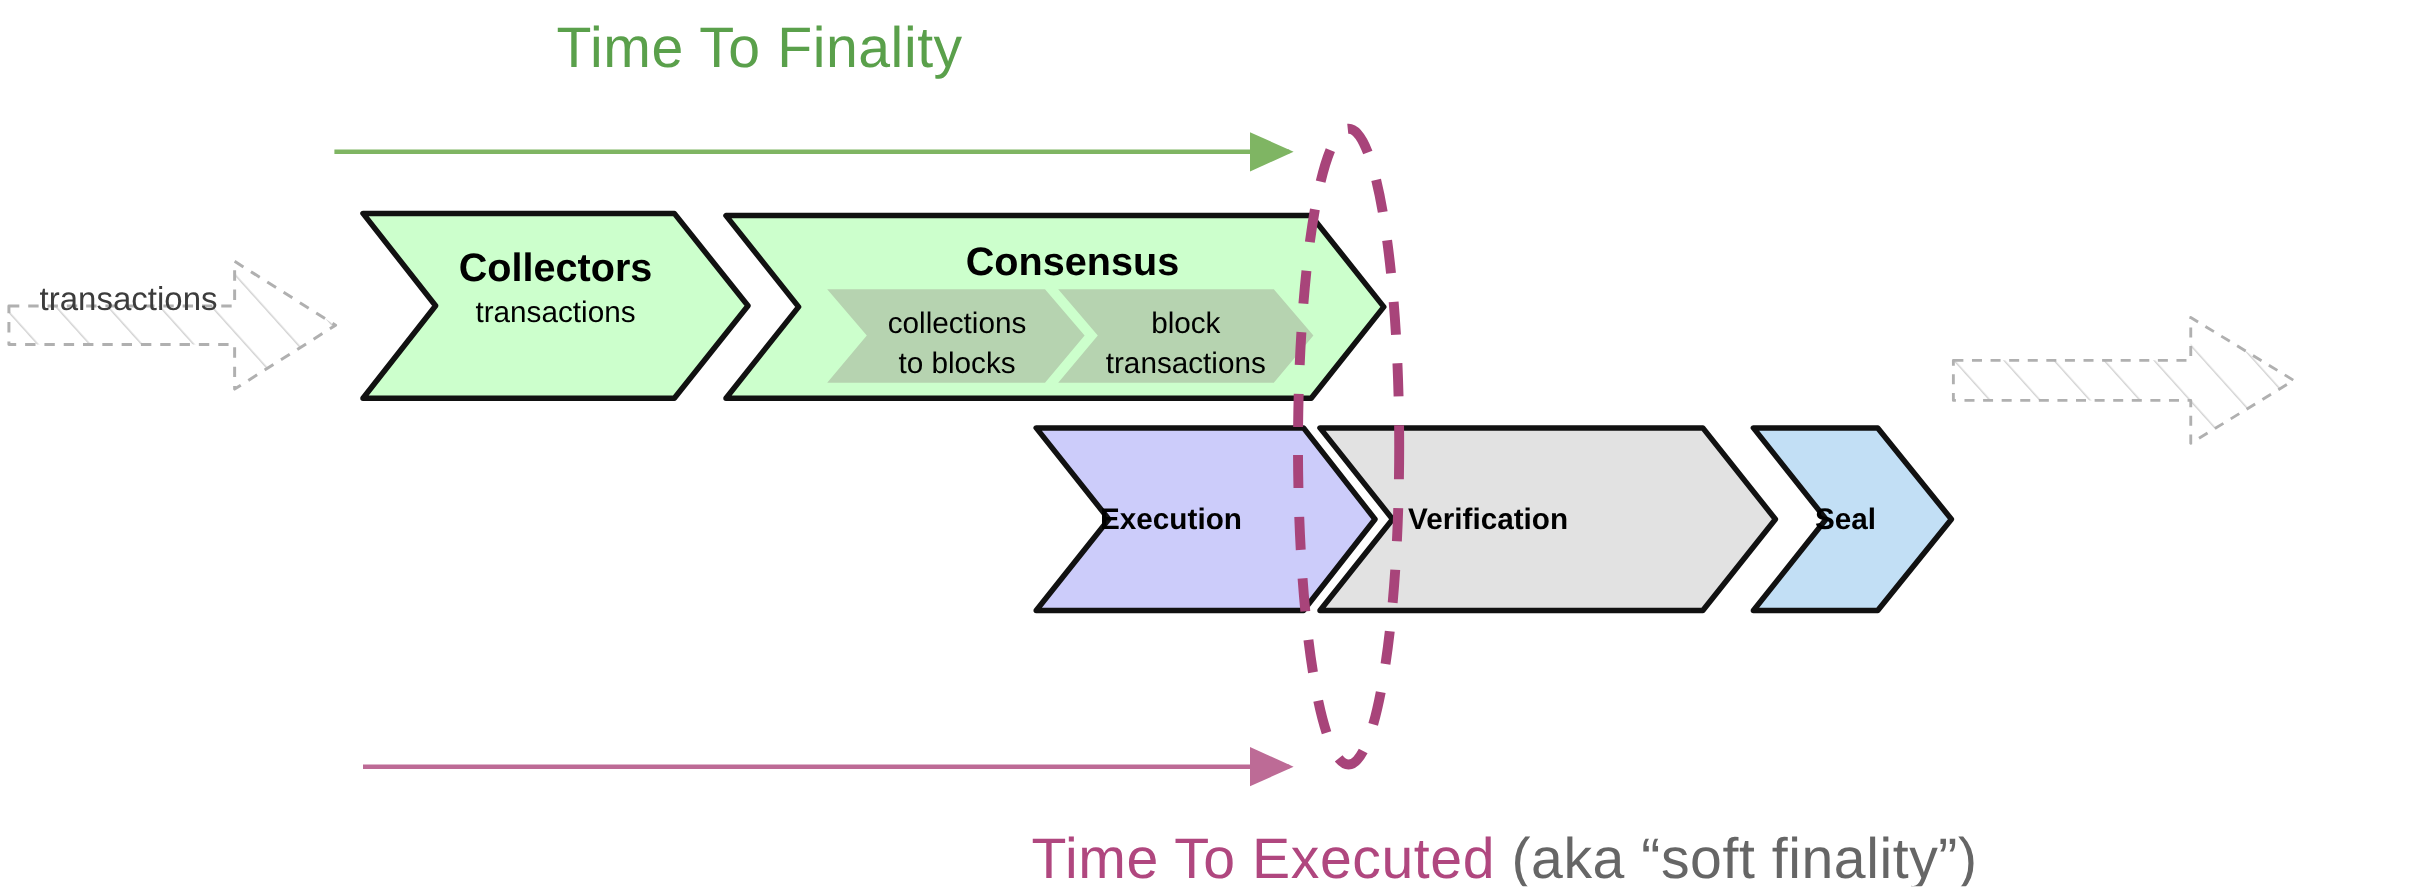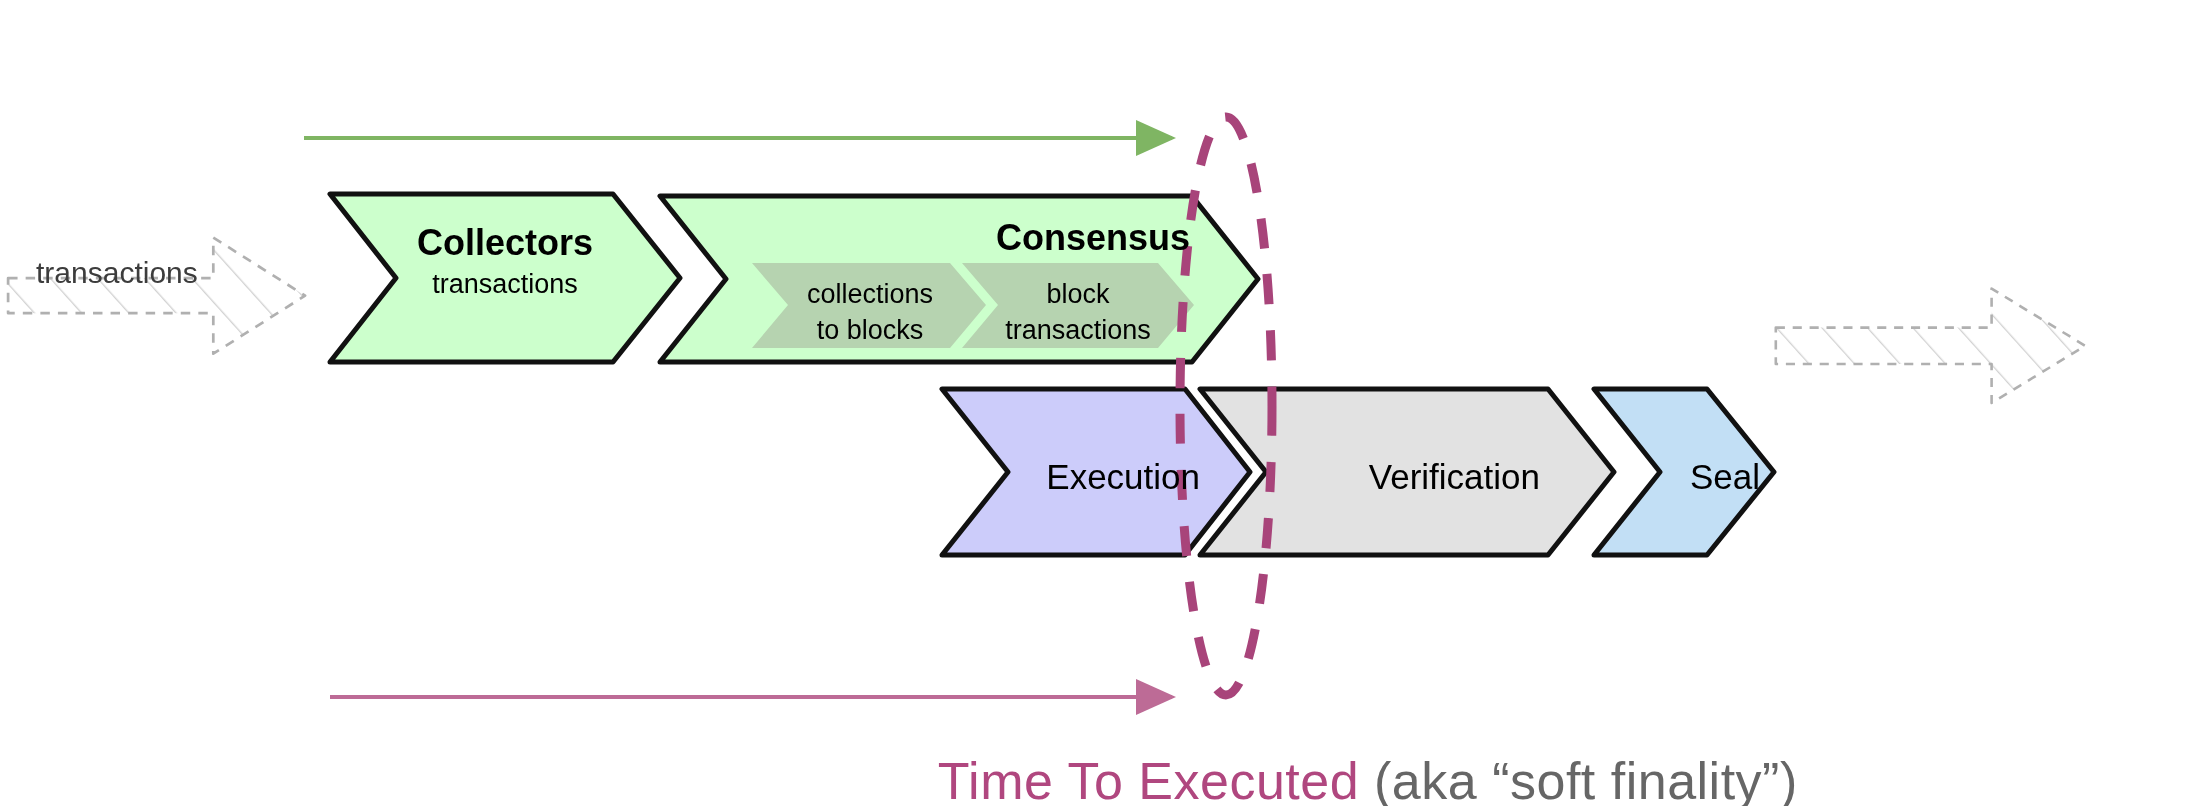--- a/index.html
+++ b/index.html
@@ -48,23 +48,23 @@
     font-weight: bold;
     font-size: 36px;
     text-align: center;
   }
   .chev-sub {
     font-size: 27px;
     text-align: center;
     line-height: 1.32;
   }
   .chev-main {
-    font-weight: normal;
-    font-size: 35px;
-    text-align: right;
+    font-weight: bold;
+    font-size: 27px;
+    text-align: left;
   }
   .ghost-lbl {
     font-size: 30px;
     color: #3c3c3c;
     text-align: left;
     line-height: 1.22;
   }
   .bottom-line {
     position: absolute;
     white-space: pre;
@@ -113,27 +113,28 @@
 
     <path d="M942,389 L1185,389 L1250,472 L1185,555 L942,555 L1008,472 Z" fill="#ccccfa" stroke="#111111" stroke-width="5" stroke-linejoin="round"></path>
 
     <path d="M1200,389 L1548,389 L1614,472 L1548,555 L1200,555 L1266,472 Z" fill="#e2e2e2" stroke="#111111" stroke-width="5" stroke-linejoin="round"></path>
 
     <path d="M1594,389 L1707,389 L1774,472 L1707,555 L1594,555 L1660,472 Z" fill="#c2dff5" stroke="#111111" stroke-width="5" stroke-linejoin="round"></path>
 
     <ellipse cx="1226" cy="406" rx="46" ry="289" fill="none" stroke="#a8447a" stroke-width="9" stroke-dasharray="30 26" stroke-linecap="butt"></ellipse>
   </svg>
 
+  <div class="lbl title-green" style="left:506px; top:14px;">Time To Finality</div>
 
   <div class="lbl ghost-lbl" style="left:36px; top:255px; width:240px;">transactions</div>
 
   <div class="lbl chev-title" style="left:380px; top:222px; width:250px;">Collectors</div>
   <div class="lbl chev-sub" style="left:380px; top:267px; width:250px;">transactions</div>
 
-  <div class="lbl chev-title" style="left:760px; top:217px; width:430px;text-align:right;">Consensus</div>
+  <div class="lbl chev-title" style="left:760px; top:217px; width:430px;">Consensus</div>
 
   <div class="lbl chev-sub" style="left:770px; top:277px; width:200px;">collections</div>
   <div class="lbl chev-sub" style="left:770px; top:313px; width:200px;">to blocks</div>
 
   <div class="lbl chev-sub" style="left:978px; top:277px; width:200px;">block</div>
   <div class="lbl chev-sub" style="left:978px; top:313px; width:200px;">transactions</div>
 
   <div class="lbl chev-main" style="left:1000px; top:457px; width:200px;">Execution</div>
   <div class="lbl chev-main" style="left:1280px; top:457px; width:260px;">Verification</div>
   <div class="lbl chev-main" style="left:1650px; top:457px; width:110px;">Seal</div>

